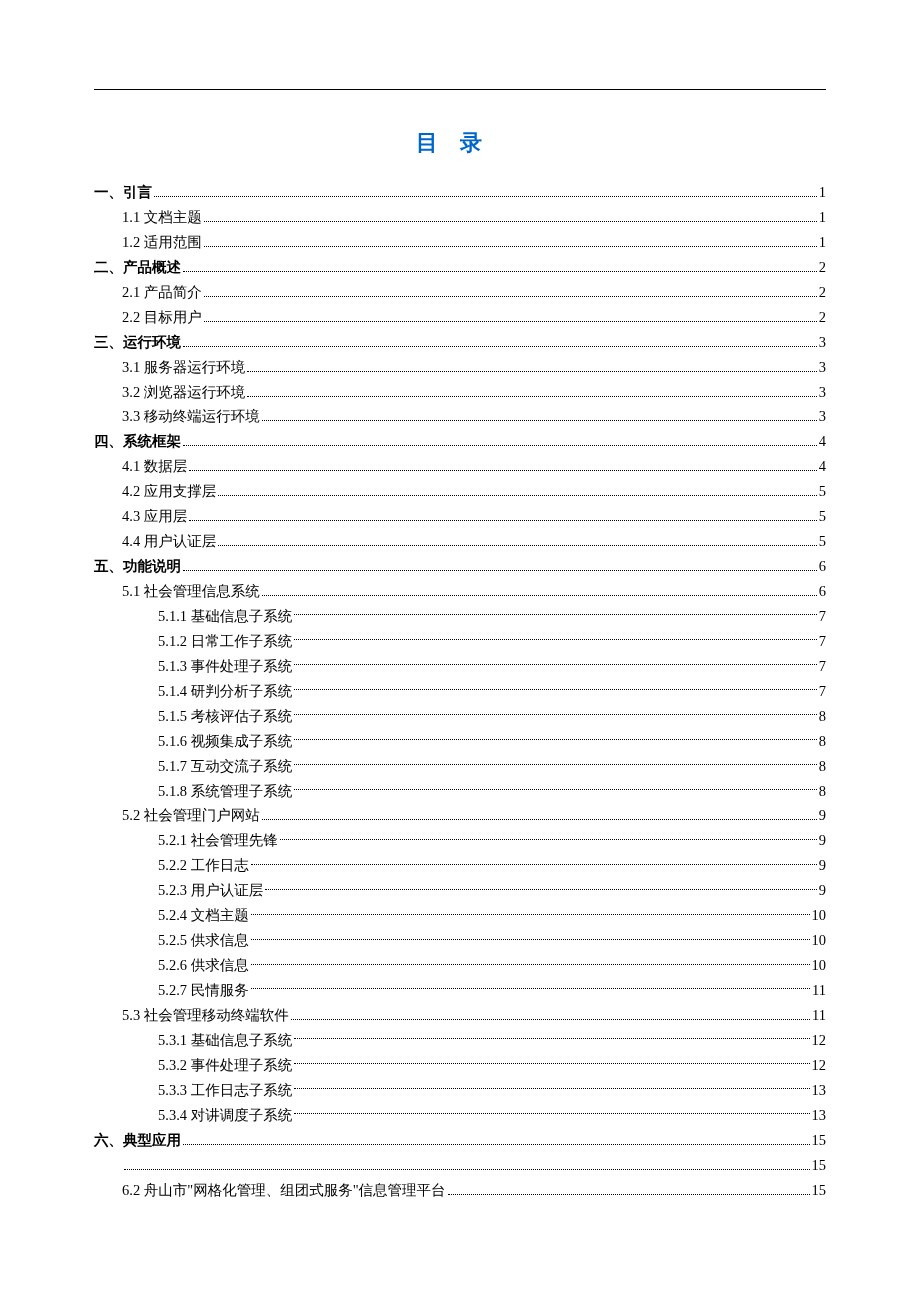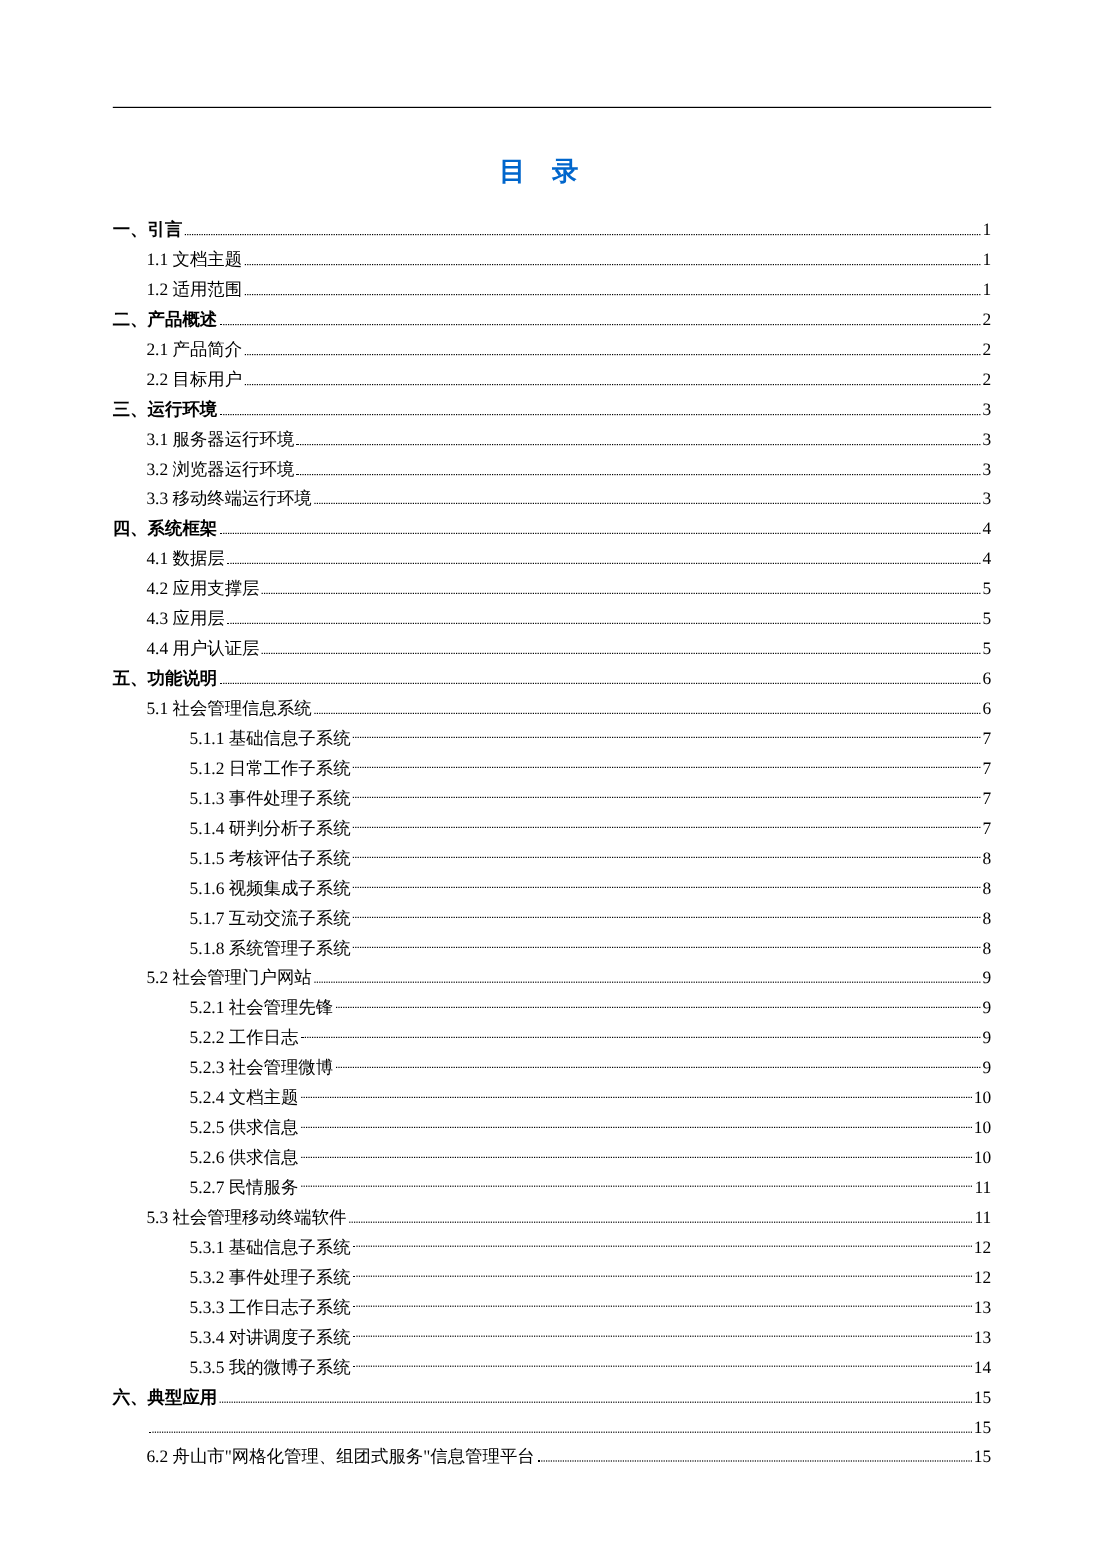--- a/index.html
+++ b/index.html
@@ -188,21 +188,21 @@
         <span class="label">5.2.1 社会管理先锋</span>
         <span class="leader"></span>
         <span class="pg">9</span>
       </div>
       <div class="entry h3">
         <span class="label">5.2.2 工作日志</span>
         <span class="leader"></span>
         <span class="pg">9</span>
       </div>
       <div class="entry h3">
-        <span class="label">5.2.3 社会管理微博</span>
+        <span class="label">5.2.3 用户认证层</span>
         <span class="leader"></span>
         <span class="pg">9</span>
       </div>
       <div class="entry h3">
         <span class="label">5.2.4 文档主题</span>
         <span class="leader"></span>
         <span class="pg">10</span>
       </div>
       <div class="entry h3">
         <span class="label">5.2.5 供求信息</span>
@@ -236,25 +236,20 @@
       </div>
       <div class="entry h3">
         <span class="label">5.3.3 工作日志子系统</span>
         <span class="leader"></span>
         <span class="pg">13</span>
       </div>
       <div class="entry h3">
         <span class="label">5.3.4 对讲调度子系统</span>
         <span class="leader"></span>
         <span class="pg">13</span>
-      </div>
-      <div class="entry h3">
-        <span class="label">5.3.5 我的微博子系统</span>
-        <span class="leader"></span>
-        <span class="pg">14</span>
       </div>
       <div class="entry h1">
         <span class="label">六、典型应用</span>
         <span class="leader"></span>
         <span class="pg">15</span>
       </div>
       <div class="entry h2">
         <span class="leader"></span>
         <span class="pg">15</span>
       </div>

